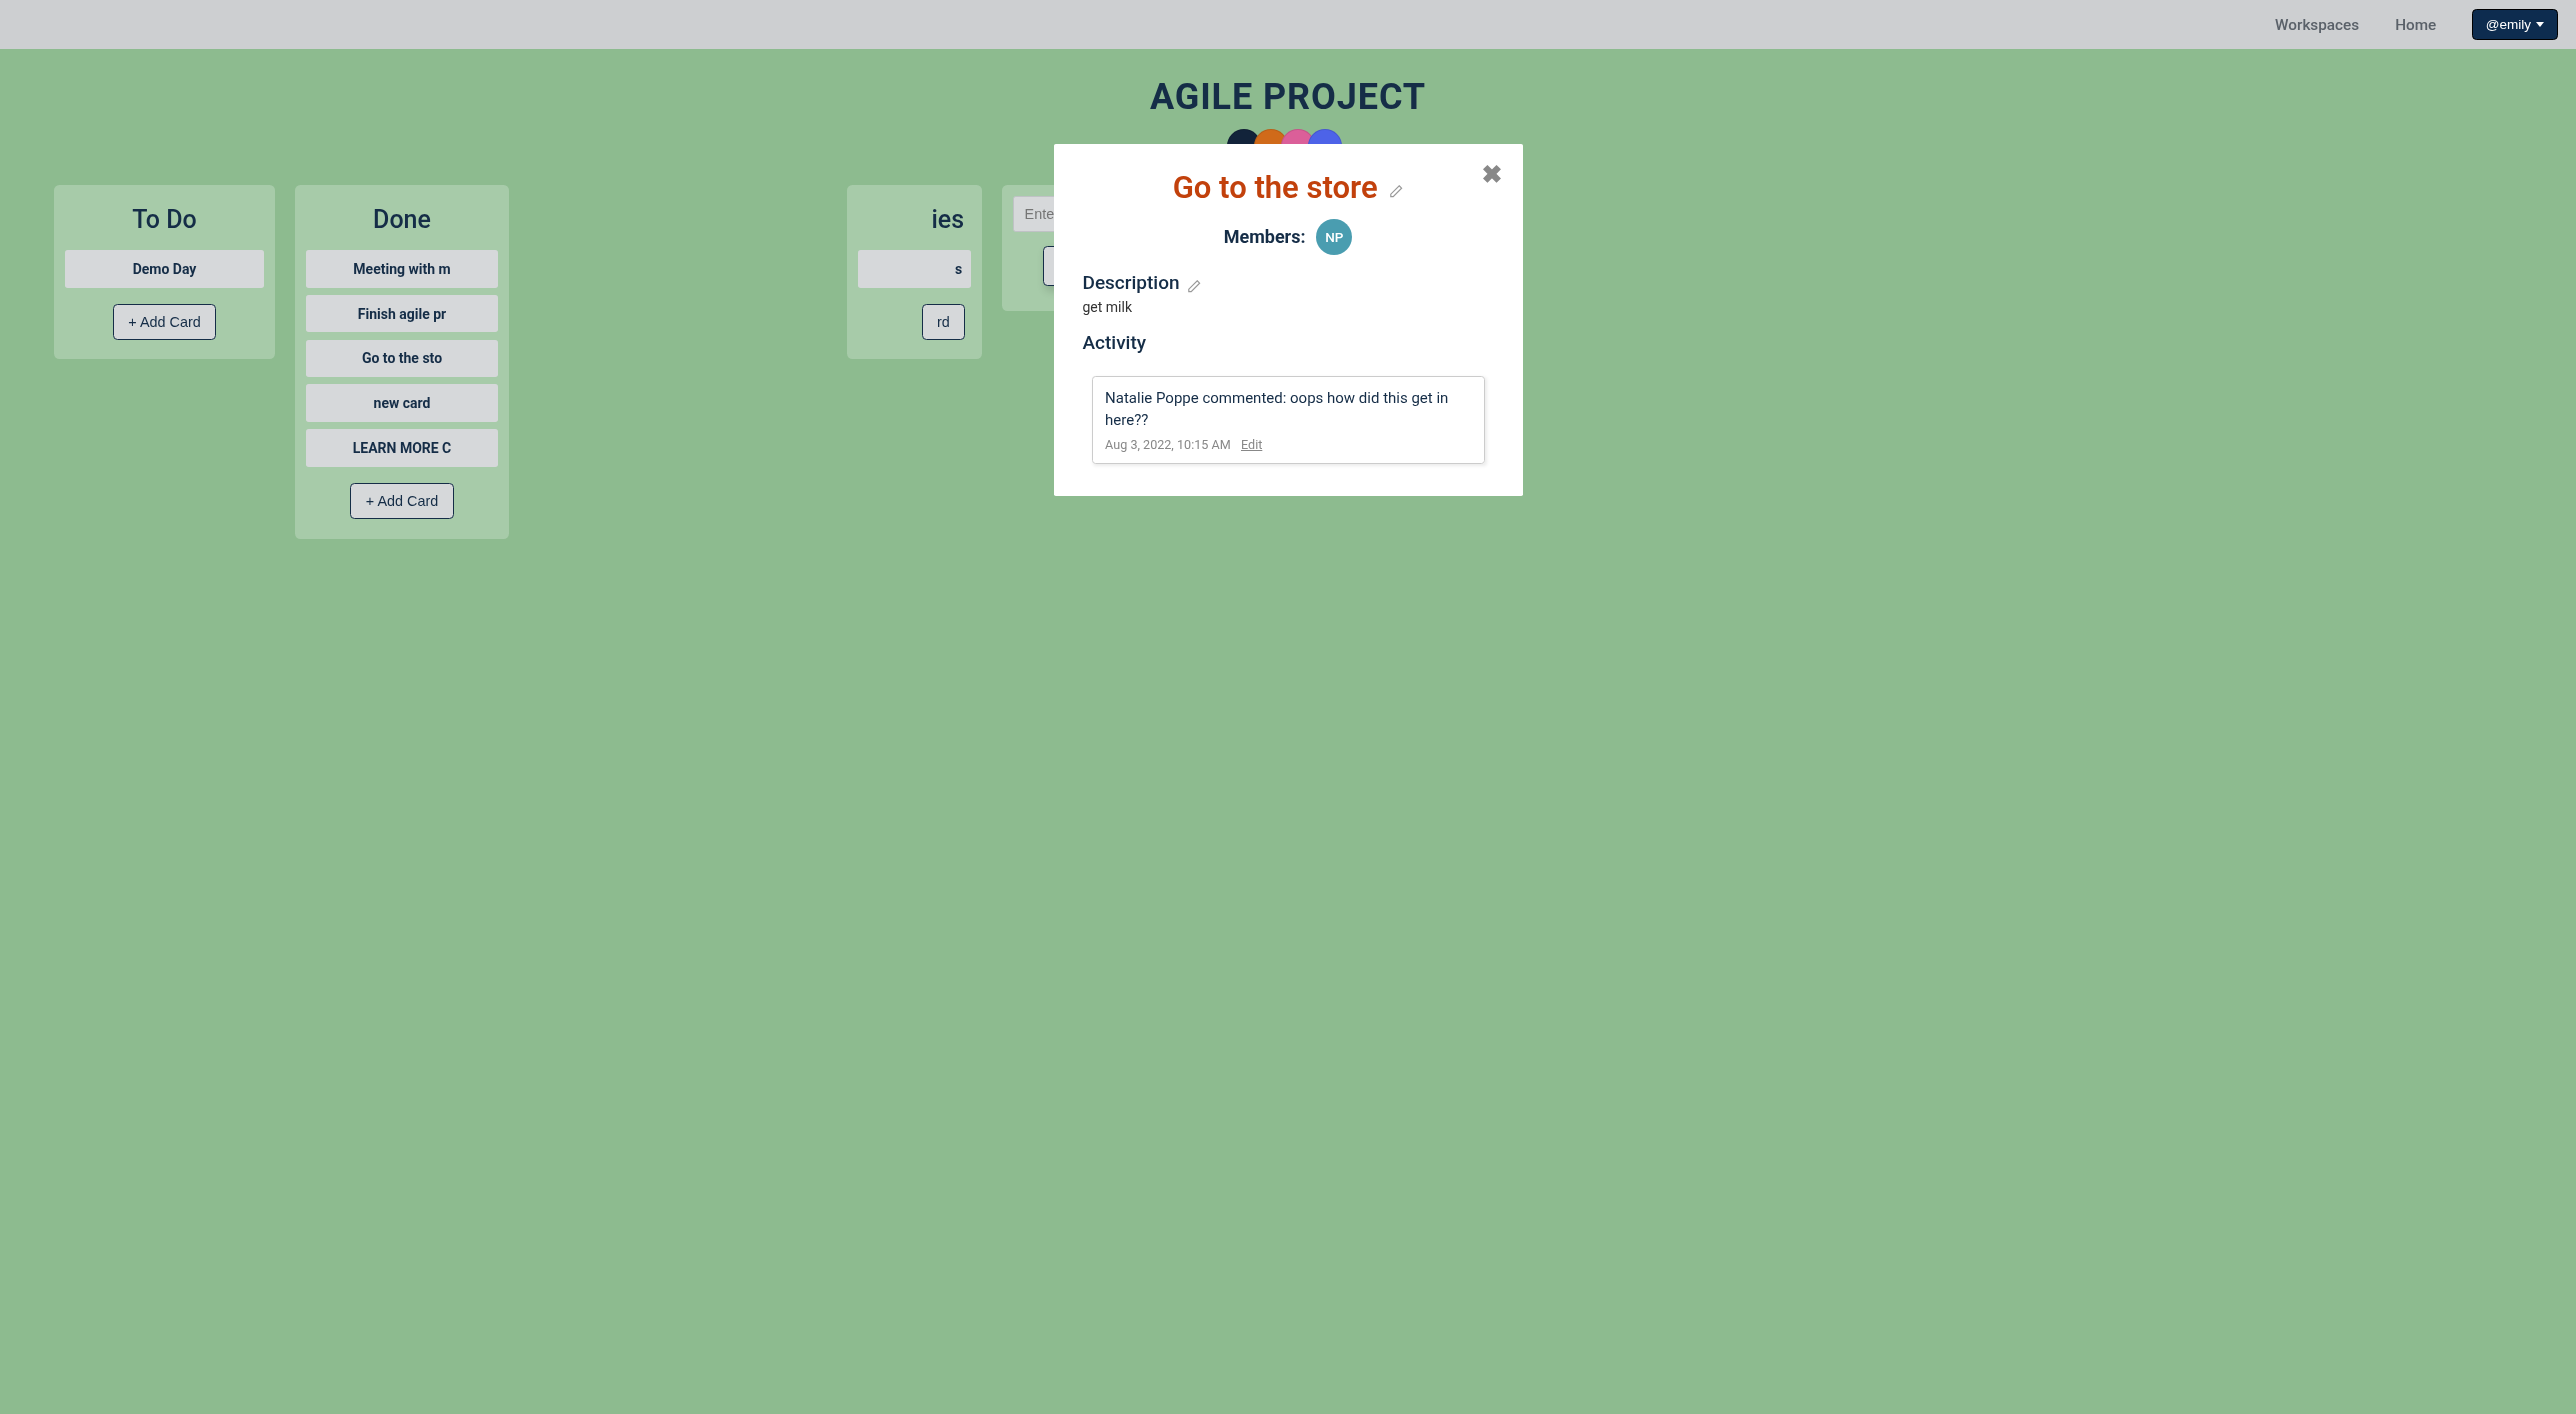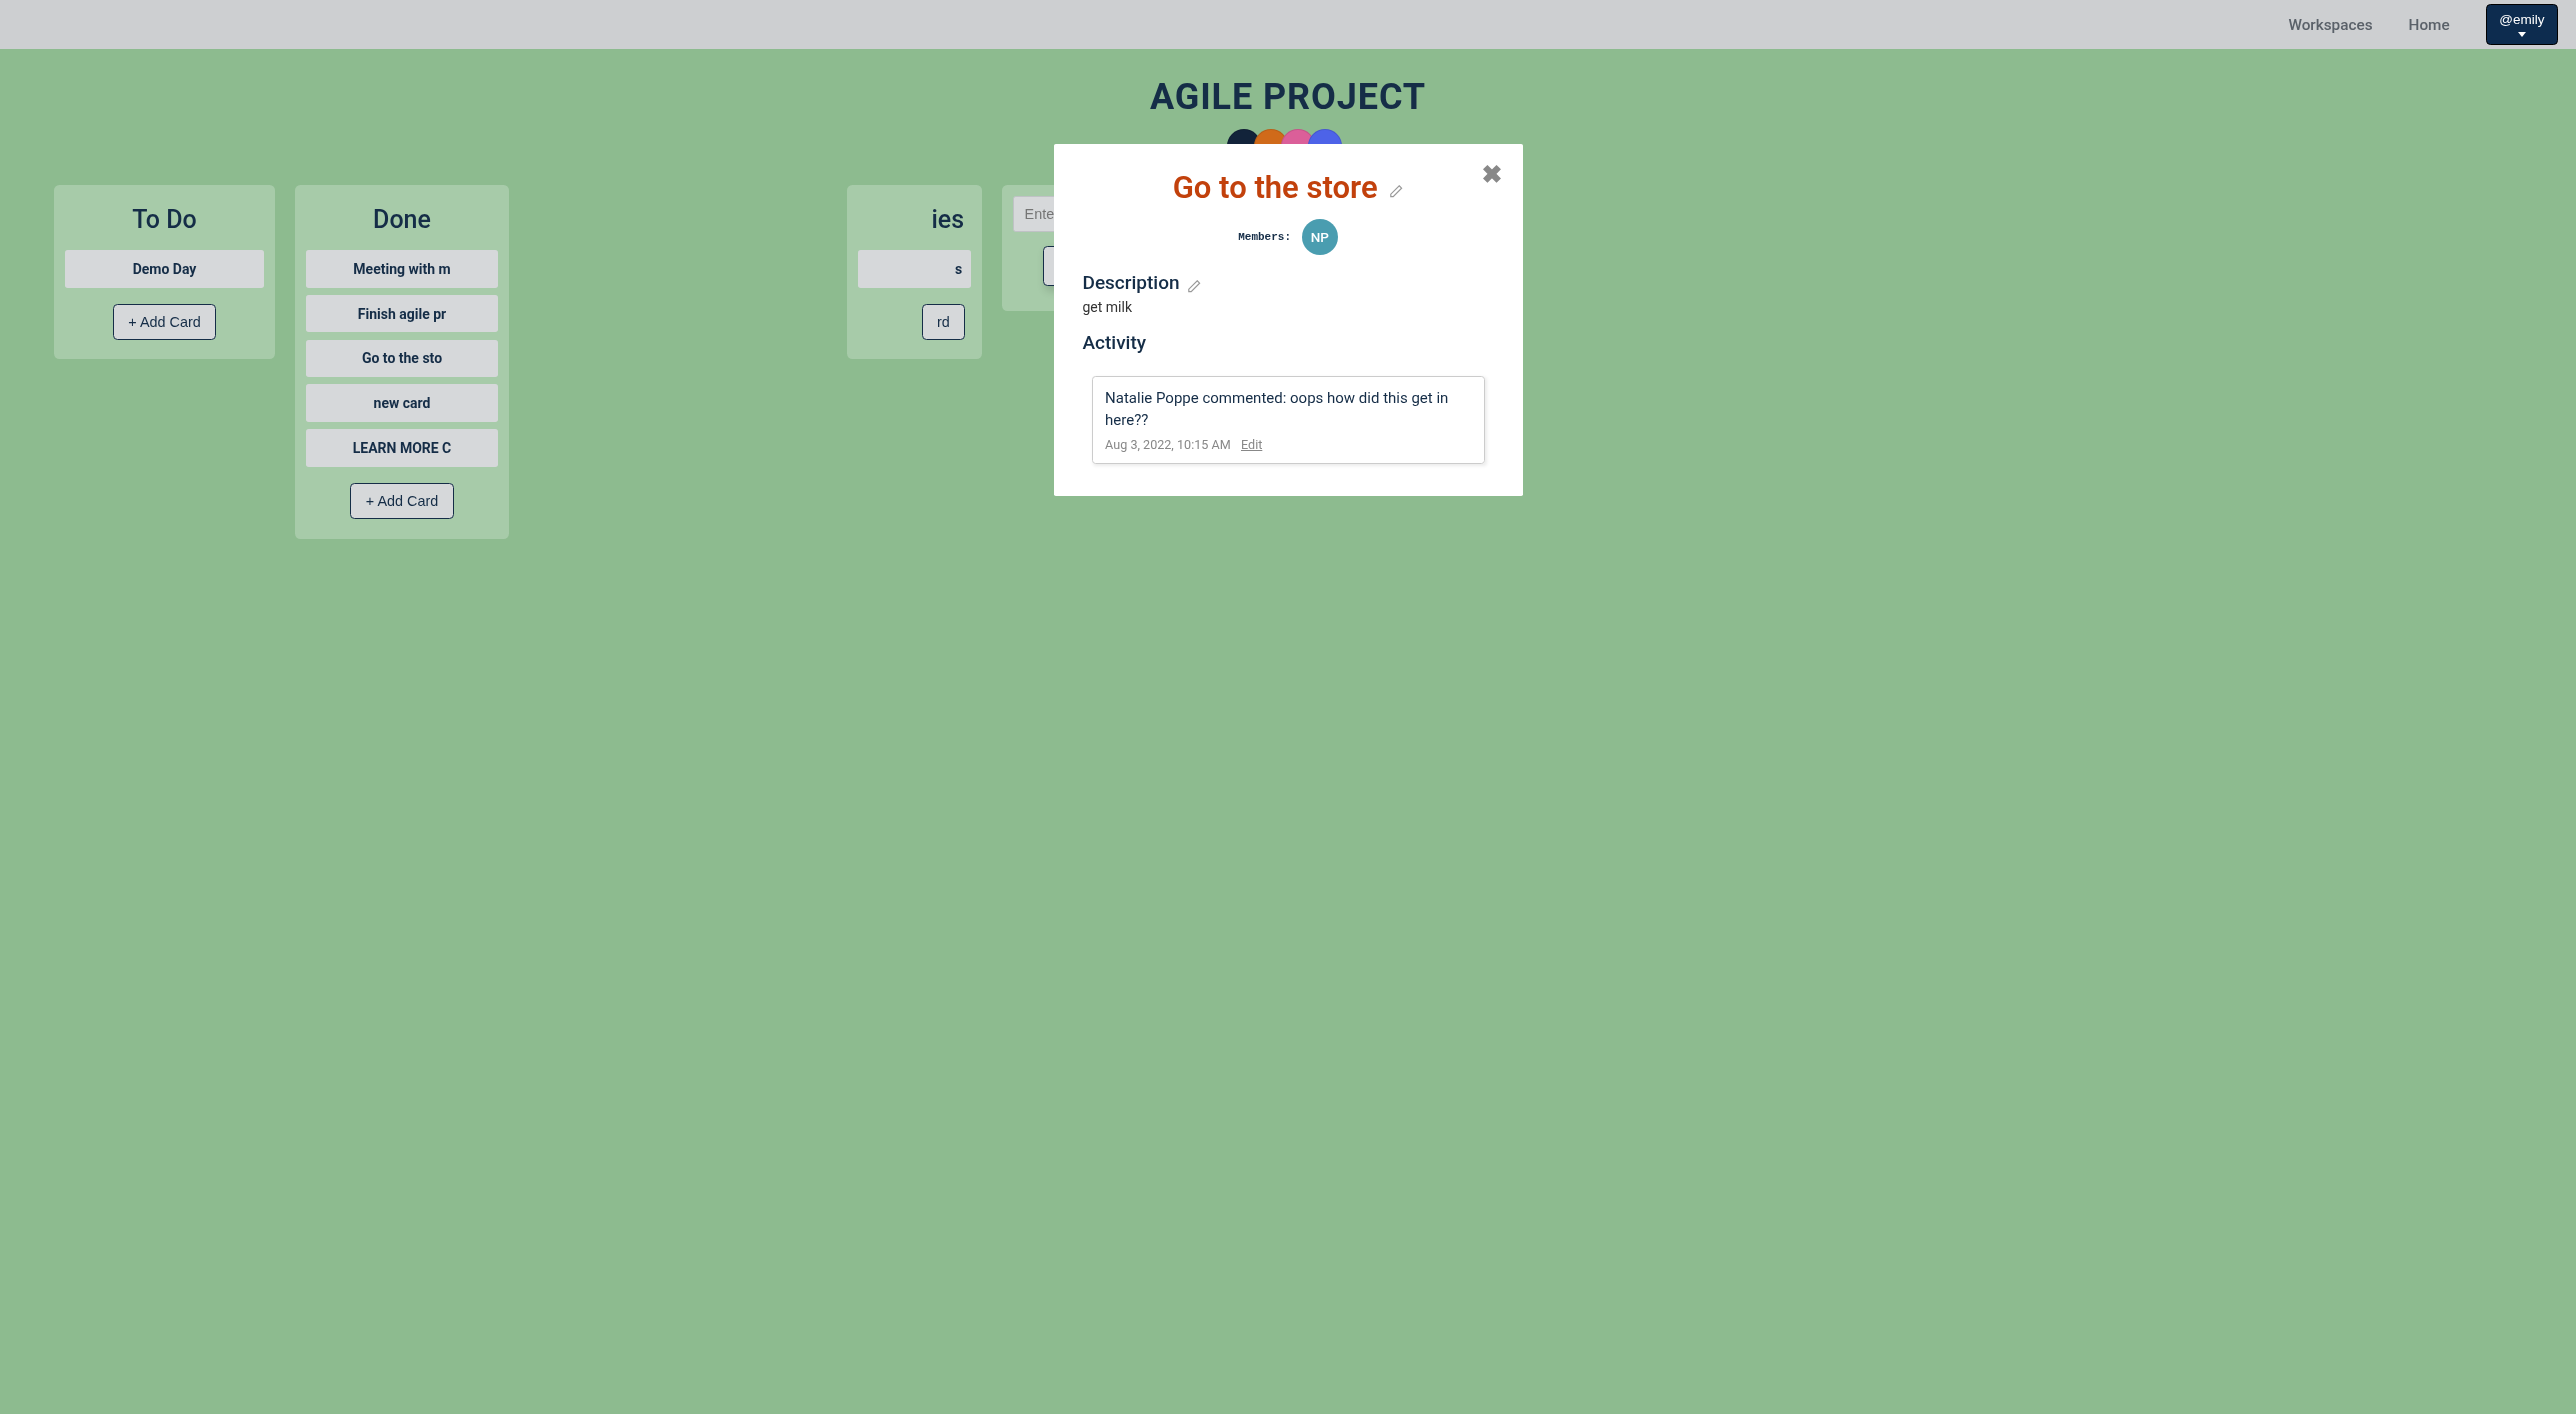--- a/index.html
+++ b/index.html
@@ -27,21 +27,20 @@
     background: #0d2c4f;
     color: #fff;
     border: 0.9px solid #000;
     border-radius: 4.5px;
     padding: 7.2px 12.6px;
     font-size: 13.5px;
     display: flex;
     align-items: center;
     gap: 5.4px;
     cursor: pointer;
-    flex-direction: column;
   }
   .user-btn .caret {
     width: 0; height: 0;
     border-left: 4.5px solid transparent;
     border-right: 4.5px solid transparent;
     border-top: 5.4px solid #fff;
   }
   .board-title {
     text-align: center;
     color: #152d47;
@@ -181,22 +180,21 @@
   .members-row {
     display: flex;
     justify-content: center;
     align-items: center;
     gap: 10.8px;
     margin: 12.6px 0 16px 0;
   }
   .members-label {
     color: #152d47;
     font-weight: 700;
-    font-size: 11px;
-    font-family: Liberation Mono, monospace;
+    font-size: 18px;
   }
   .member-chip {
     width: 36px; height: 36px;
     border-radius: 50%;
     background: #4a9db0;
     color: #fff;
     display: flex;
     align-items: center;
     justify-content: center;
     font-size: 13.5px;

